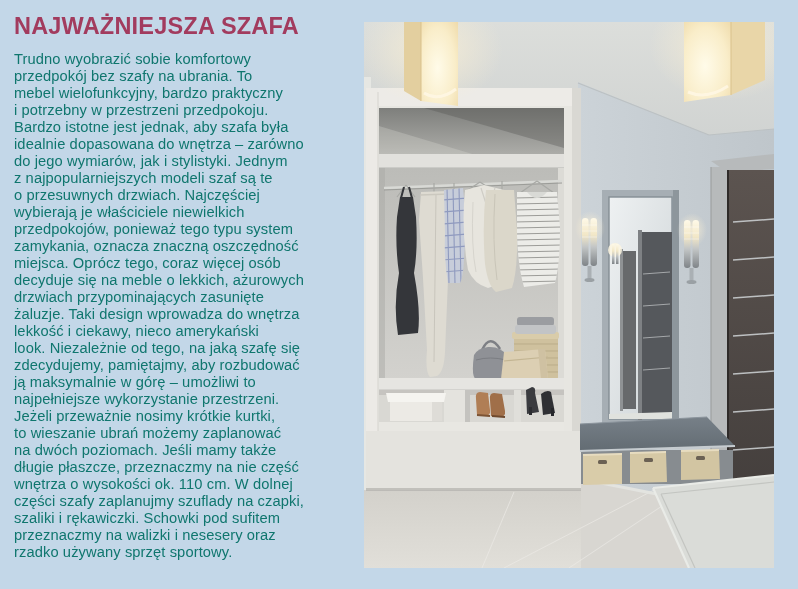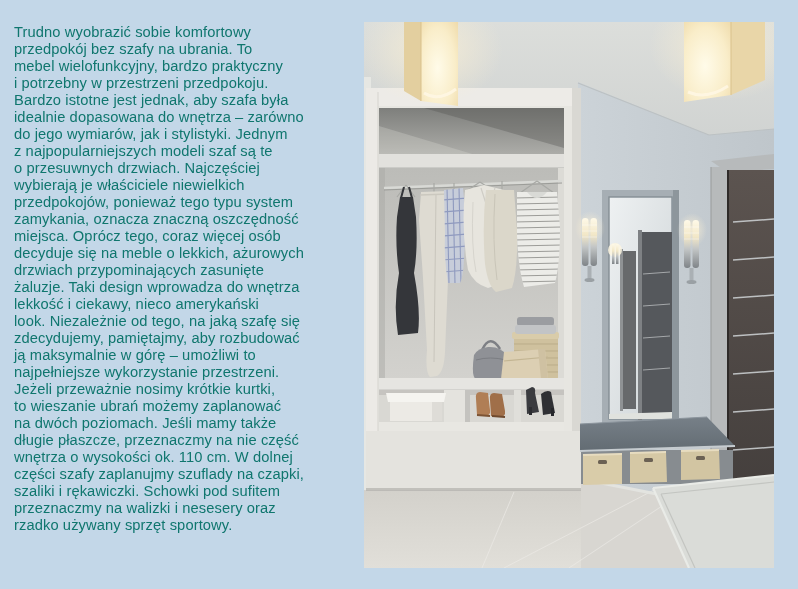--- a/index.html
+++ b/index.html
@@ -23,20 +23,21 @@
     overflow:hidden;
   }
   .photo svg{display:block;width:410px;height:546px;}
 </style>
 </head>
 <body>
 
 <div class="page">
 
   <div class="article">
+    <h1>NAJWAŻNIEJSZA SZAFA</h1>
     <div class="body-text">Trudno wyobrazić sobie komfortowy
 przedpokój bez szafy na ubrania. To
 mebel wielofunkcyjny, bardzo praktyczny
 i potrzebny w przestrzeni przedpokoju.
 Bardzo istotne jest jednak, aby szafa była
 idealnie dopasowana do wnętrza – zarówno
 do jego wymiarów, jak i stylistyki. Jednym
 z najpopularniejszych modeli szaf są te
 o przesuwnych drzwiach. Najczęściej
 wybierają je właściciele niewielkich

